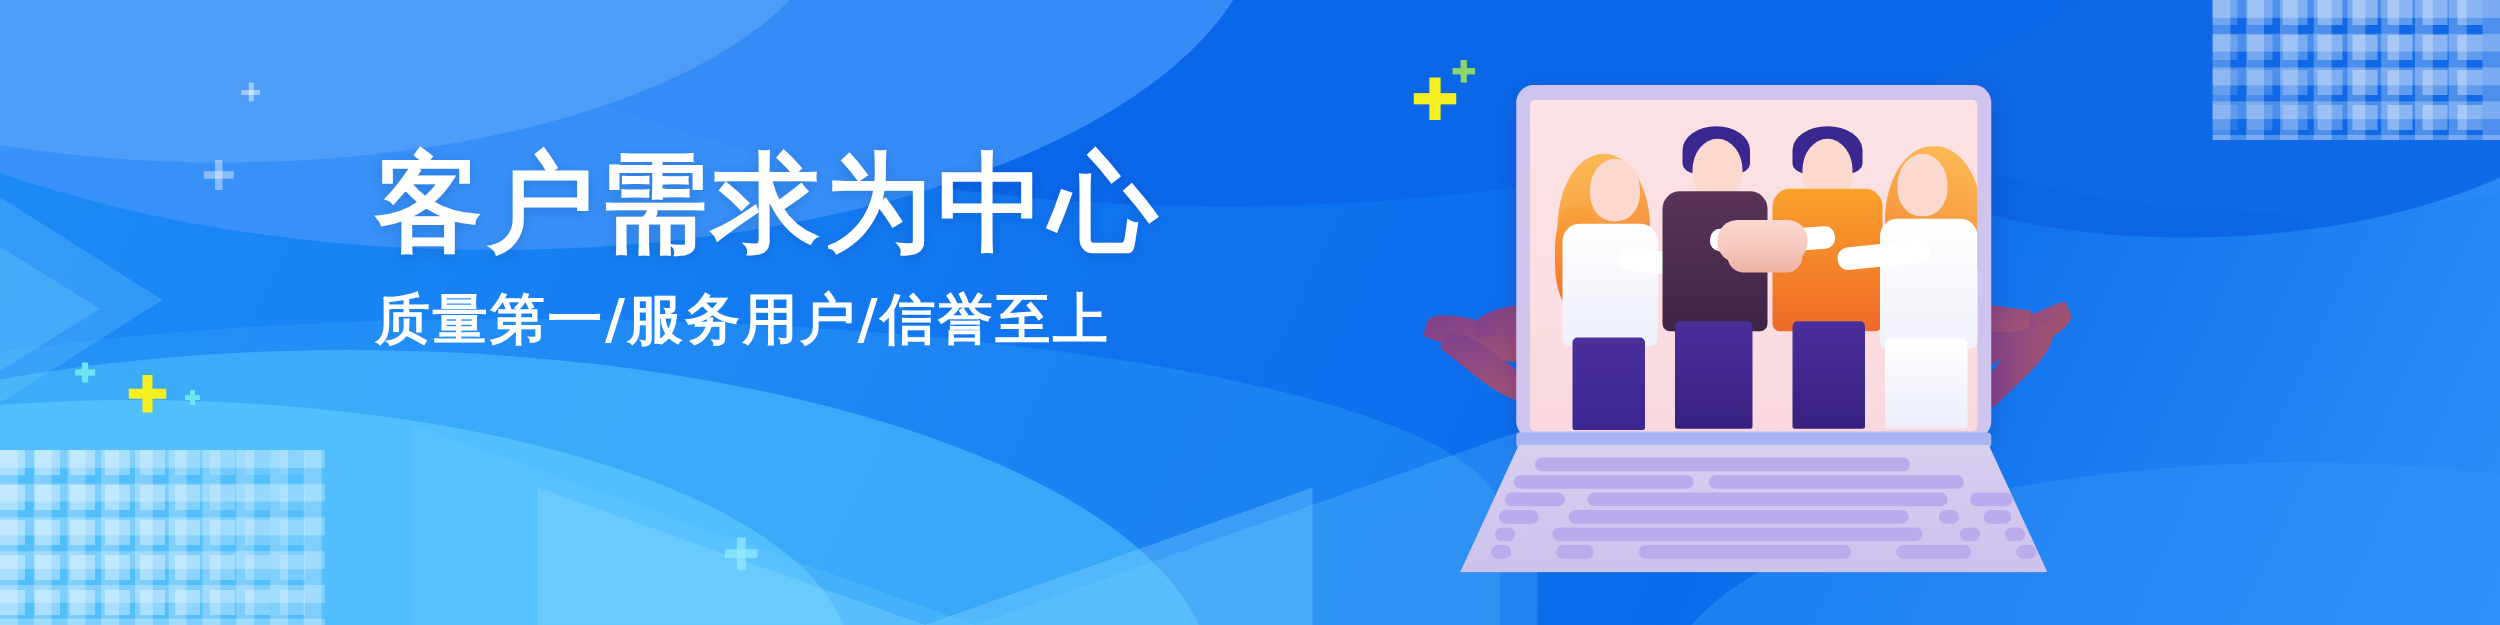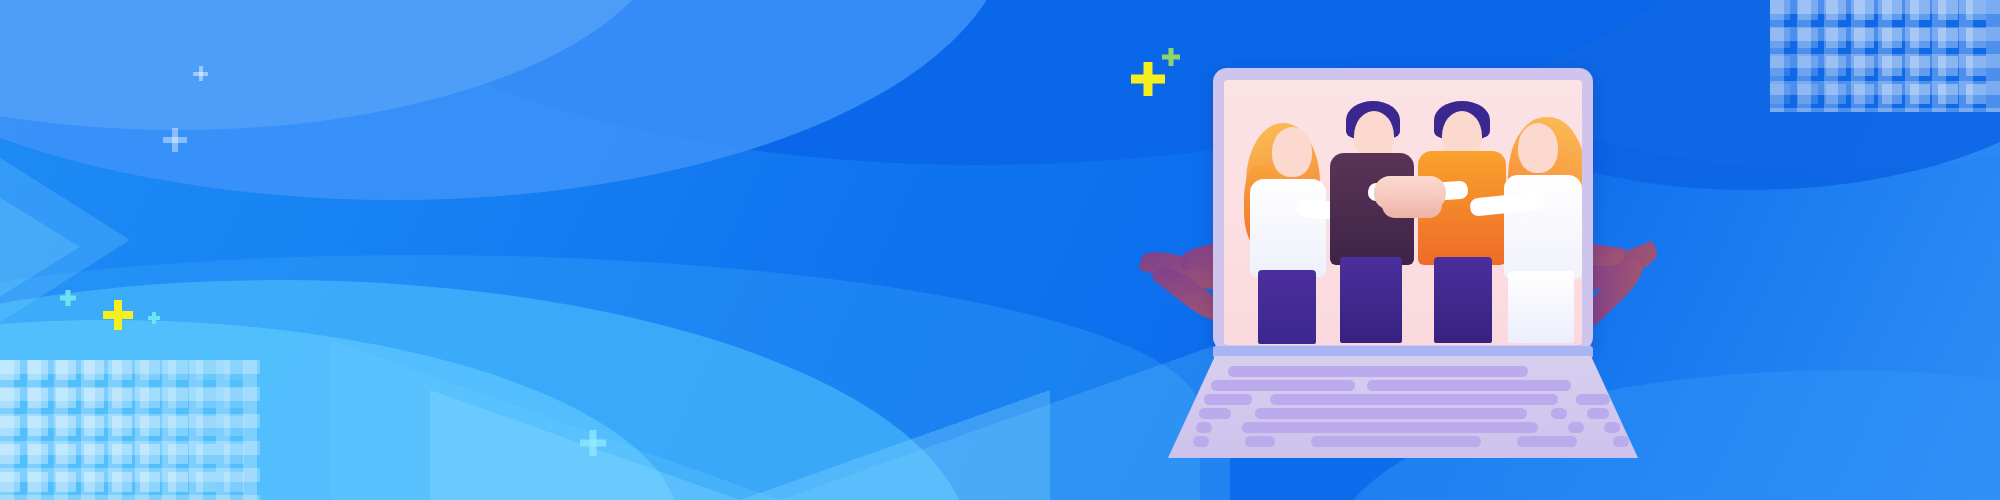--- a/index.html
+++ b/index.html
@@ -273,20 +273,22 @@
       <div class="plus" style="left: 60px; top: 290px; width: 16px; height: 16px; color: rgb(111, 226, 242); --t: 5px;"></div>
       <div class="plus" style="left: 148px; top: 312px; width: 12px; height: 12px; color: rgb(111, 226, 242); --t: 4px;"></div>
       <div class="plus" style="left: 193px; top: 66px; width: 15px; height: 15px; color: rgba(255, 255, 255, 0.45); --t: 4px;"></div>
       <div class="plus" style="left: 163px; top: 128px; width: 24px; height: 24px; color: rgba(255, 255, 255, 0.4); --t: 6px;"></div>
       <div class="plus" style="left: 1131px; top: 62px; width: 34px; height: 34px; color: rgb(245, 239, 31); --t: 9px;"></div>
       <div class="plus" style="left: 1162px; top: 48px; width: 18px; height: 18px; color: rgb(142, 214, 106); --t: 5px;"></div>
       <div class="plus" style="left: 580px; top: 430px; width: 26px; height: 26px; color: rgba(150, 235, 255, 0.7); --t: 7px;"></div>
     </div>
 
   <div class="copy">
+    <div class="headline">客户需求为中心</div>
+    <div class="subline">质量第一/服务用户/信誉至上</div>
   </div>
 
   <div class="laptop">
 
     <div>
       <div class="leaf" style="left:-28px;top:190px;width:92px;height:26px;transform:rotate(18deg);"></div>
       <div class="leaf" style="left:-18px;top:214px;width:82px;height:24px;transform:rotate(38deg);"></div>
       <div class="leaf" style="left:12px;top:176px;width:70px;height:22px;transform:rotate(-8deg);"></div>
     </div>
     <div>

